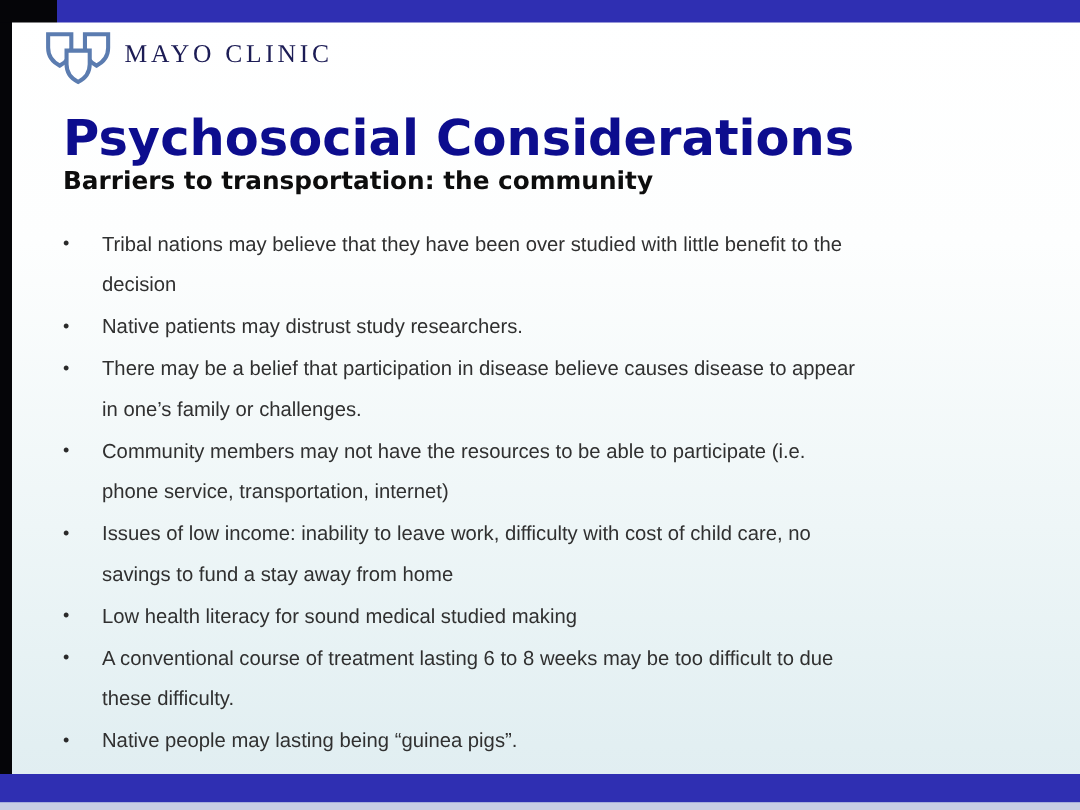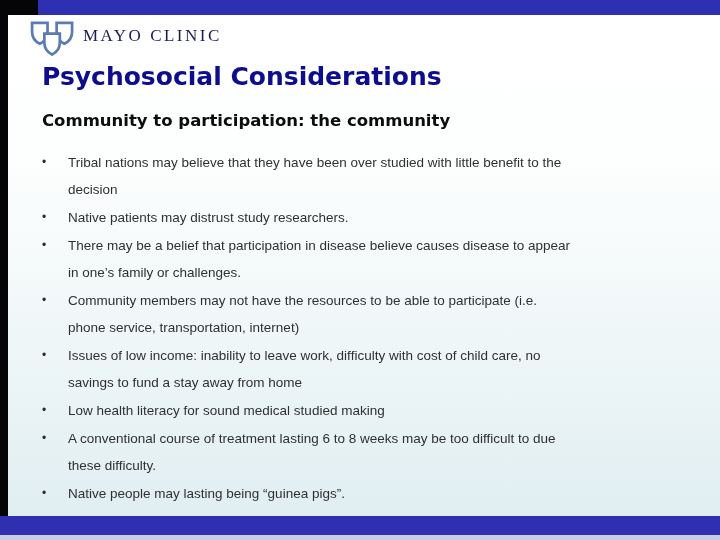--- a/index.html
+++ b/index.html
@@ -24,23 +24,23 @@
   .wordmark {
     font-family: "Liberation Serif", serif;
     font-size: 17px; letter-spacing: 2.5px;
     color: #1c1c55; margin-left: 7px; margin-top: 5px;
     white-space: nowrap;
     text-align: center;
   }
 
   
   .title {
-    position: absolute; left: 42px; top: 62px;
+    position: absolute; left: 42px; top: 72px;
     font-family: "DejaVu Sans", sans-serif;
-    font-size: 25px; font-weight: bold; color: #0d0d8e;
+    font-size: 33px; font-weight: bold; color: #0d0d8e;
     white-space: nowrap;
   }
   .subtitle {
     position: absolute; left: 42px; top: 111px;
     font-family: "DejaVu Sans", sans-serif;
     font-size: 16.5px; font-weight: bold; color: #0d0d0d;
     white-space: nowrap;
   }
 
   
@@ -69,21 +69,21 @@
     <svg width="46" height="40" viewBox="0 0 50 44">
       <path d="M2,2 h17 v10 c0,7 -3.5,10.5 -8.5,13 C5.5,22.5 2,19 2,12 Z" fill="#ffffff" stroke="#5b7cb0" stroke-width="3"></path>
       <path d="M29,2 h17 v10 c0,7 -3.5,10.5 -8.5,13 C32.5,22.5 29,19 29,12 Z" fill="#ffffff" stroke="#5b7cb0" stroke-width="3"></path>
       <path d="M15.5,14 h17 v10 c0,7 -3.5,10.5 -8.5,13 C19,34.5 15.5,31 15.5,24 Z" fill="#ffffff" stroke="#5b7cb0" stroke-width="3"></path>
     </svg>
   </span>
   <span class="wordmark">MAYO CLINIC</span>
 </div>
 
 <div class="title">Psychosocial Considerations</div>
-<div class="subtitle">Community to participation: the community</div>
+<div class="subtitle">Barriers to transportation: the community</div>
 
 <ul class="bullets">
   <li>
     <span class="dot">•</span>
     <span class="txt">
       <span class="ln">Tribal nations may believe that they have been over studied with little benefit to the</span>
       <span class="ln">decision</span>
     </span>
   </li>
   <li>

